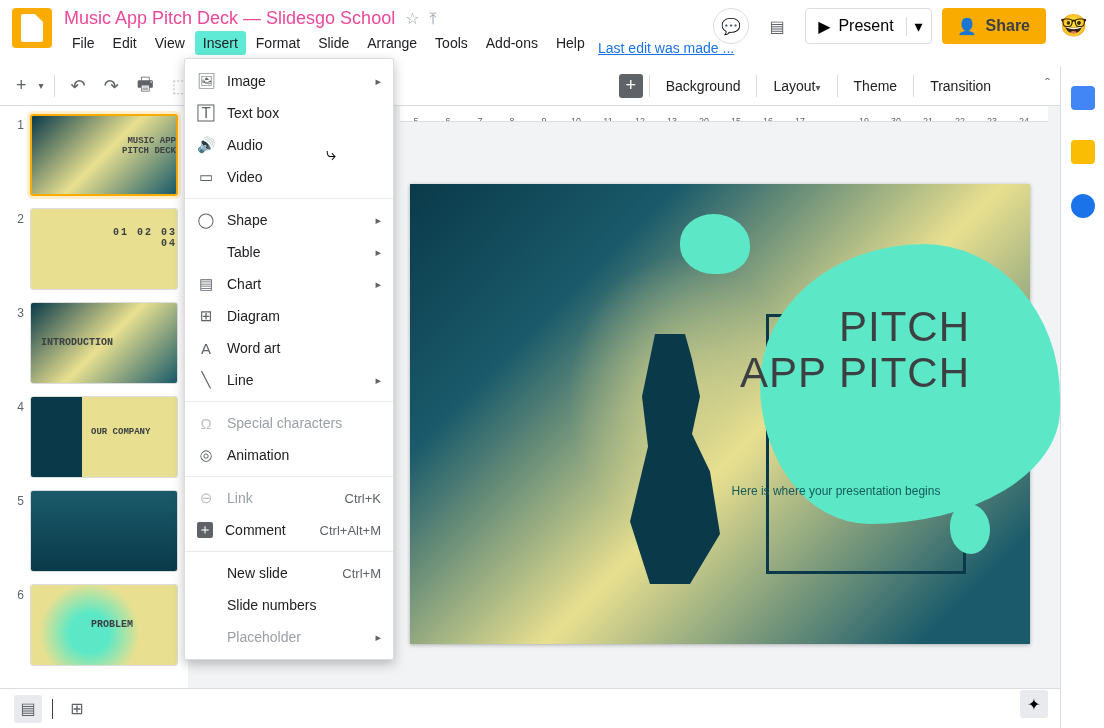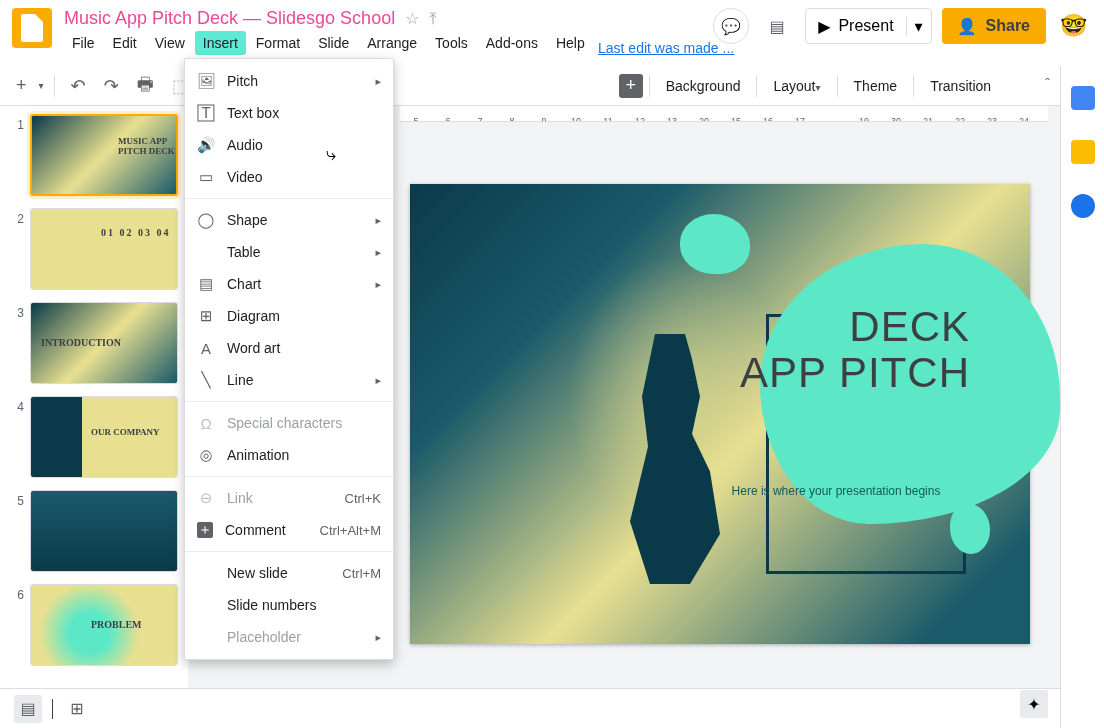--- a/index.html
+++ b/index.html
@@ -35,21 +35,21 @@
   .new-slide-plus { width:24px; height:24px; background:#5f6368; color:#fff; border-radius:3px; display:flex; align-items:center; justify-content:center; font-size:18px;}
   .chev { font-size:10px; color:#5f6368; }
 
   
   .thumb-panel { position:absolute; top:106px; left:0; width:188px; bottom:40px; overflow-y:auto; padding:8px 10px;}
   .thumb-row { display:flex; align-items:flex-start; gap:6px; margin-bottom:12px;}
   .thumb-num { font-size:12px; color:#5f6368; width:14px; text-align:right; margin-top:4px;}
   .thumb { width:148px; height:82px; border:1px solid #dadce0; border-radius:3px; position:relative; overflow:hidden; cursor:pointer;}
   .thumb.selected { border:2px solid #f9ab00; box-shadow:0 0 0 3px rgba(249,171,0,0.2);}
   .thumb-bg { position:absolute; inset:0; }
-  .thumb-text { position:absolute; font-weight:bold; font-family:Liberation Serif, serif; color:#3c4043;}
+  .thumb-text { position:absolute; font-weight:bold; font-family:Liberation Mono, monospace; color:#3c4043;text-align:right;}
 
   
   .canvas-area { position:absolute; top:106px; left:188px; right:44px; bottom:40px; background:#f1f3f4; overflow:hidden;}
   .ruler-h { position:absolute; top:0; left:212px; right:12px; height:16px; background:#fff; border-bottom:1px solid #dadce0; font-size:9px; color:#5f6368; display:flex; align-items:center; overflow:hidden;}
   .slide { position:absolute; top:78px; left:222px; width:620px; height:460px; background:linear-gradient(135deg,#0a3a4a 0%, #1a5a6a 25%, #e8e090 55%, #1a5a6a 90%); box-shadow:0 1px 4px rgba(0,0,0,0.3);}
   .slide-person { position:absolute; left:140px; top:60px; width:260px; height:380px; background:radial-gradient(ellipse 160px 200px at 50% 40%, rgba(232,224,144,0.6) 0%, transparent 70%);}
   .slide-person::after{ content:''; position:absolute; left:70px; top:90px; width:100px; height:250px; background:#0a3a4a; clip-path: polygon(35% 0, 65% 0, 72% 10%, 80% 25%, 72% 40%, 90% 55%, 100% 80%, 70% 100%, 30% 100%, 10% 75%, 28% 45%, 22% 25%);}
   .blob1 { position:absolute; right:-30px; top:60px; width:300px; height:280px; background:#5ce8c6; border-radius:60% 50% 70% 40% / 55% 60% 45% 55%;}
   .blob2 { position:absolute; right:280px; top:30px; width:70px; height:60px; background:#5ce8c6; border-radius:55% 60% 50% 55%;}
   .blob3 { position:absolute; right:40px; bottom:90px; width:40px; height:50px; background:#5ce8c6; border-radius:50% 60% 55% 60%;}
@@ -261,38 +261,38 @@
       </div>
       <div style="flex: 0 0 32px; text-align: center; position: relative;"></div>
     </div>
   <div class="slide">
     <div class="slide-person"></div>
     <div class="slide-frame"></div>
     <div class="blob1"></div>
     <div class="blob2"></div>
     <div class="blob3"></div>
     <div class="slide-title">
-      <span>DECK</span><br>
+      <span>PITCH</span><br>
       <span>APP PITCH</span><br>
     </div>
     <div class="slide-sub">Here is where your presentation begins</div>
   </div>
 </div>
 <div class="explore-btn">✦</div>
 
 <div class="side-panel">
   <div class="side-icon calendar-ic"></div>
   <div class="side-icon keep-ic"></div>
   <div class="side-icon tasks-ic"></div>
 </div>
 
 <div class="dropdown" id="dropdown">
     <div class="dd-item">
       <span class="dd-icon">🖼</span>
-      <span>Pitch</span>
+      <span>Image</span>
       <span class="dd-sub">▸</span>
     </div>
     <div class="dd-item">
       <span class="dd-icon">🅃</span>
       <span>Text box</span>
     </div>
     <div class="dd-item">
       <span class="dd-icon">🔊</span>
       <span>Audio</span>
     </div>

